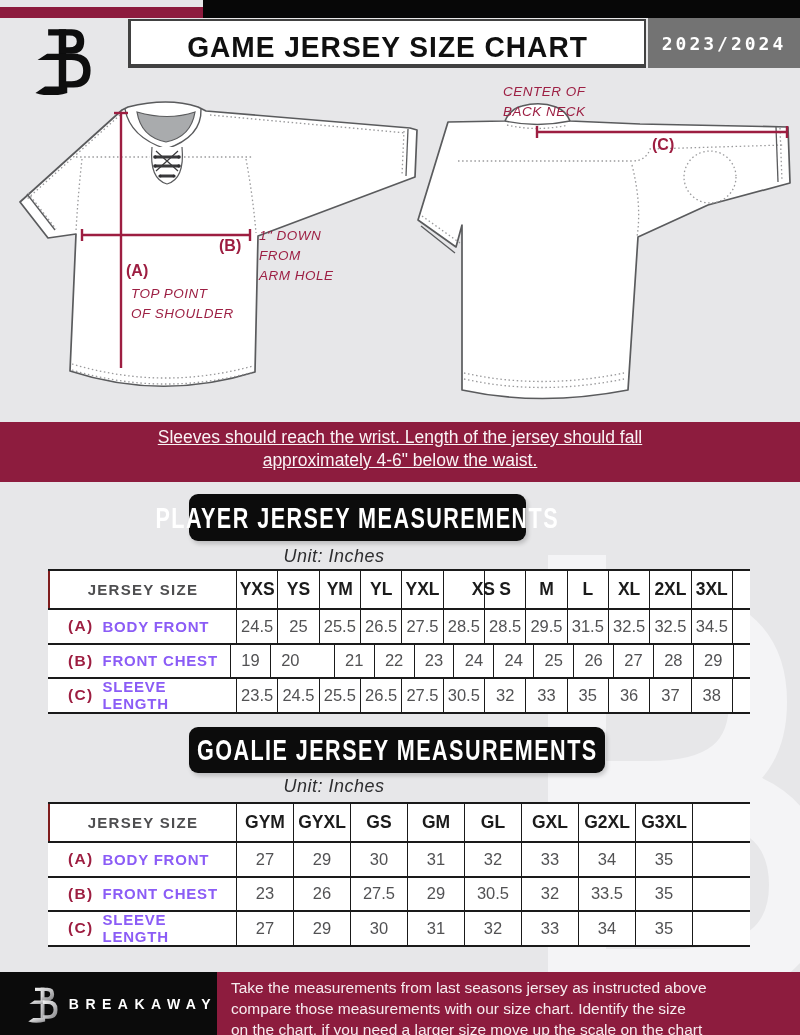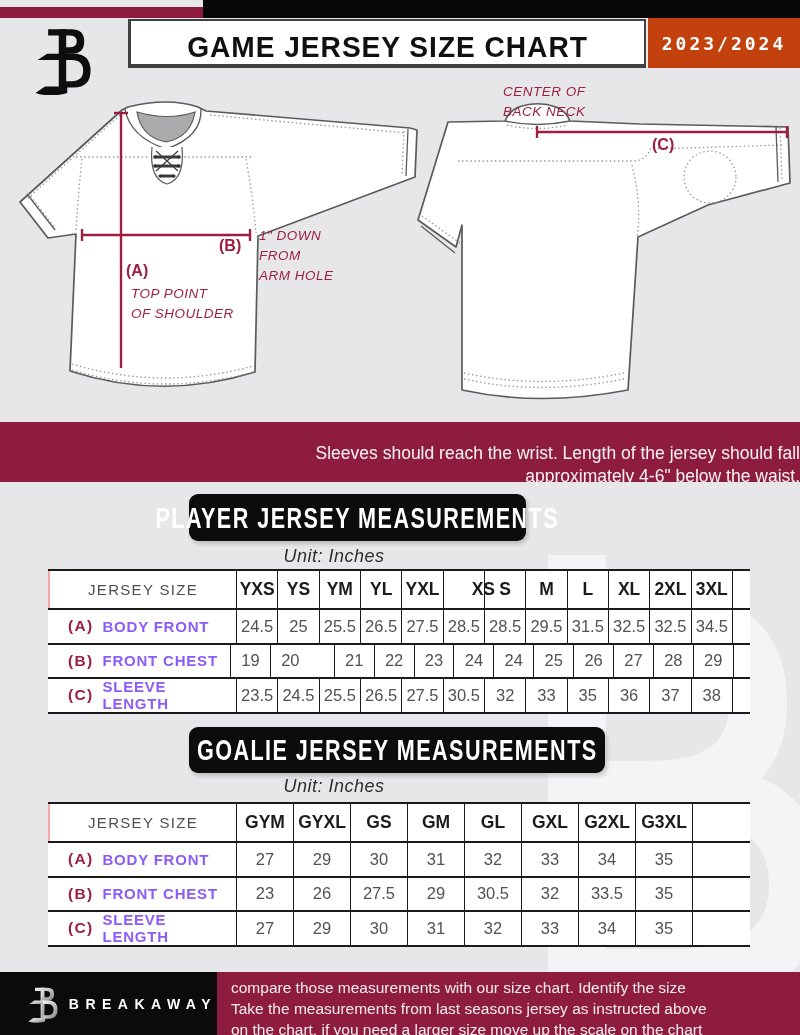--- a/index.html
+++ b/index.html
@@ -7,49 +7,49 @@
        background:#e7e7e9;font-family:"Liberation Sans",sans-serif;}
   .abs{position:absolute;}
   
   #bar-maroon{left:0;top:7px;width:203px;height:11px;background:#8d1c3e;}
   #bar-black{left:203px;top:0;width:597px;height:18px;background:#070707;}
   #title-box{left:128px;top:19px;width:513px;height:43px;background:#fff;
              border:2px solid #414141;border-left-width:3px;border-bottom-width:4px;
              display:flex;align-items:flex-end;justify-content:center;}
   #title-box span{font-size:29px;font-weight:800;color:#101010;letter-spacing:1px;
              display:inline-block;transform:scaleX(.97);white-space:nowrap;}
-  #year-box{left:648px;top:18px;width:152px;height:50px;background:#c2410c;
+  #year-box{left:648px;top:18px;width:152px;height:50px;background:#737373;
             display:flex;align-items:center;justify-content:center;}
   #year-box span{font-family:"DejaVu Sans Mono",monospace;font-weight:700;
             font-size:18px;color:#fff;letter-spacing:3px;}
   
   .note{color:#9d2044;font-style:italic;font-size:13.5px;letter-spacing:.5px;
         line-height:20px;white-space:pre-line;}
   .tagmark{color:#9d1e41;font-weight:800;font-size:16px;}
   
   #banner{left:0;top:422px;width:800px;height:60px;background:#8d1c3e;color:#faf3f5;
-          text-align:right;font-size:17.5px;line-height:23px;padding-top:20px;
-          box-sizing:border-box;}
+          text-align:center;font-size:17.5px;line-height:23px;padding-top:4px;
+          box-sizing:border-box;text-decoration:underline;}
   
   .pill{background:#0c0c0c;border-radius:9px;display:flex;align-items:center;
         justify-content:center;box-shadow:2px 3px 4px rgba(0,0,0,.18);}
   .pill span{color:#fff;font-weight:800;font-size:30px;letter-spacing:2px;
         display:inline-block;transform:scaleX(.72);white-space:nowrap;}
   #pill-player{left:189px;top:494px;width:337px;height:47px;}
   #pill-goalie{left:189px;top:727px;width:416px;height:46px;}
   .unit{left:0;width:668px;text-align:center;font-style:italic;font-size:18px;
         color:#2e2e30;letter-spacing:.5px;font-weight:500;}
   
   .size-table{position:absolute;left:48px;width:702px;background:#fff;
               border-bottom:2.5px solid #1a1a1a;}
   .t-row{display:flex;border-top:2.5px solid #1a1a1a;height:34.6px;box-sizing:border-box;}
   .t-head{height:39px;}
   .corner{width:188px;display:flex;align-items:center;justify-content:center;
           font-size:15px;letter-spacing:1.3px;color:#4e4e50;box-sizing:border-box;}
-  .t-head .corner{border-left:2px solid #fca5a5;}
+  .t-head .corner{border-left:2px solid #7f1d1d;font-weight:bold;}
   .row-label{justify-content:flex-start;padding-left:20px;gap:9px;}
   .tag{color:#9d1e41;font-weight:800;font-size:15.5px;}
   .lbl{color:#8b5cf6;font-size:15px;letter-spacing:.8px;font-weight:600;}
   .d-cell{border-left:1.6px solid #1a1a1a;display:flex;align-items:center;
           justify-content:center;box-sizing:border-box;}
   .h-cell{font-weight:800;font-size:17.5px;color:#1b1b1b;}
   .v-cell{font-size:16.5px;color:#525254;}
   
   #footer{left:0;top:972px;width:800px;height:63px;display:flex;}
   #footer-black{width:217px;background:#0b0b0b;display:flex;align-items:center;}
@@ -336,17 +336,17 @@
         <rect x="26" y="4" width="7" height="55"></rect>
         <path d="M16 4 H38 Q50 4 50 15.5 Q50 27 38 27 H28 V21 H36 Q43 21 43 15.5 Q43 10 36 10 H16 Z"></path>
         <path d="M6 33 L15 27 H44 V33 Z"></path>
         <path d="M30 27 H40 Q56 27 56 43 Q56 59 40 59 H30 V53 H38 Q49 53 49 43 Q49 33 38 33 H30 Z"></path>
         <path d="M4 64 L13 58 H34 V64 Q18 69 4 64 Z"></path>
       </g>
     </svg>
     <span id="footer-brand">BREAKAWAY</span>
   </div>
   <div id="footer-maroon">
+    <div>Take the measurements from last seasons jersey as instructed above</div>
     <div>compare those measurements  with our size chart. Identify the size</div>
-    <div>Take the measurements from last seasons jersey as instructed above</div>
     <div>on the chart, if you need a larger size move up the scale on the chart</div>
   </div>
 </div>
 
 </body></html>

